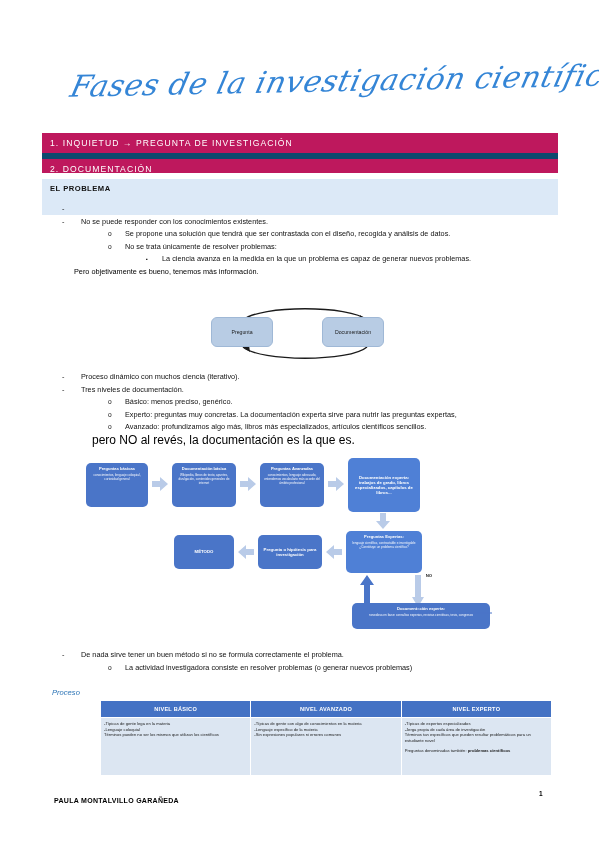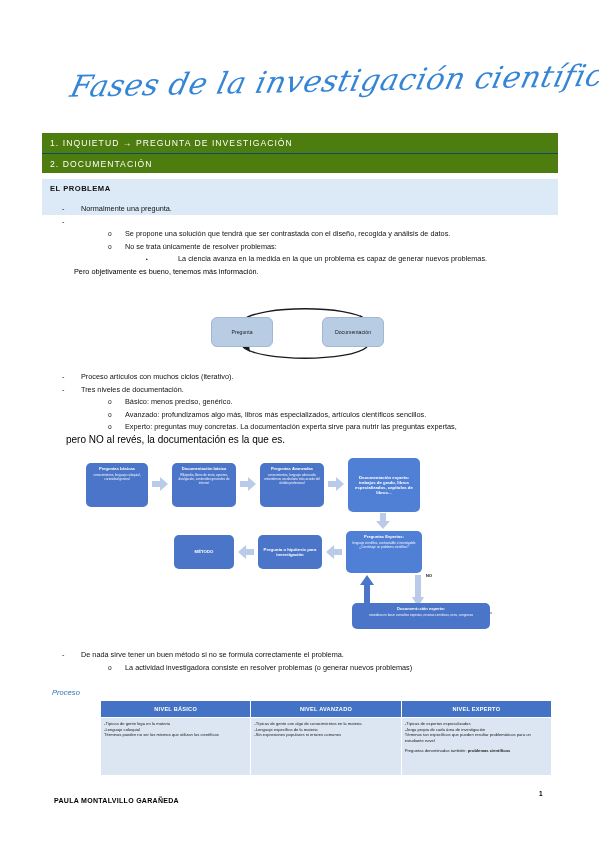--- a/index.html
+++ b/index.html
@@ -32,29 +32,29 @@
     font-size: 30px;
     letter-spacing: .5px;
     transform: skewX(-14deg) rotate(-1.2deg);
     white-space: nowrap;
     opacity: .95;
   }
 
   
   .bar-group { position: absolute; left: 42px; top: 133px; width: 516px; }
   .bar {
-    background: #4d7c0f;
+    background: #be185d;
     color: #ffffff;
     font-size: 8.6px;
     letter-spacing: 1.05px;
     padding: 4.5px 0 4.5px 8px;
     line-height: 11px;
     height: 20px;
   }
-  .bar + .bar { border-top: 1px solid #0c4a6e; }
+  .bar + .bar { border-top: 6px solid #0c4a6e; }
   .subbar {
     background: #dce9f7;
     color: #111;
     font-size: 7.6px;
     font-weight: bold;
     letter-spacing: .5px;
     padding: 5px 0 22px 8px;
     margin-top: 6px;
     height: 36px;
     line-height: 10px;
@@ -70,23 +70,23 @@
   }
   .li .mk {
     flex: 0 0 auto;
     text-align: left;
   }
   .li .tx { flex: 1 1 auto; }
   .lvl1 { padding-left: 62px; }
   .lvl1 .mk { width: 19px; }
   .lvl2 { padding-left: 108px; }
   .lvl2 .mk { width: 17px; font-size: 6.6px; }
-  .lvl3 { padding-left: 146px; gap: 16px; }
+  .lvl3 { padding-left: 146px; }
   .lvl3 .mk { width: 16px; font-size: 5.4px; }
-  .cont2 { padding-left: 66px; font-size: 10px; line-height: 12.6px; }
+  .cont2 { padding-left: 92px; font-size: 12px; line-height: 12.6px; }
   .cont3 { padding-left: 74px; font-size: 7.3px; line-height: 12.6px; }
 
   
   .cycle { position: absolute; left: 205px; top: 303px; width: 200px; height: 62px; }
   .cycle-box {
     position: absolute; top: 14px;
     width: 62px; height: 30px;
     background: #b8cce4;
     border: 1px solid #9fb8d6;
     border-radius: 6px;
@@ -180,24 +180,24 @@
 
   <div class="bar-group">
     <div class="bar">1. INQUIETUD → PREGUNTA DE INVESTIGACIÓN</div>
     <div class="bar">2. DOCUMENTACIÓN</div>
     <div class="subbar">EL PROBLEMA</div>
   </div>
 
   <div class="list" id="list-a" style="top:203px;">
       <div class="li lvl1">
         <span class="mk">-</span>
-        <span class="tx">Normalmente una pregunta.</span>
-      </div>
-      <div class="li lvl1">
-        <span class="mk">-</span>
+      </div>
+      <div class="li lvl1">
+        <span class="mk">-</span>
+        <span class="tx">No se puede responder con los conocimientos existentes.</span>
       </div>
       <div class="li lvl2">
         <span class="mk">o</span>
         <span class="tx">Se propone una solución que tendrá que ser contrastada con el diseño, recogida y análisis de datos.</span>
       </div>
       <div class="li lvl2">
         <span class="mk">o</span>
         <span class="tx">No se trata únicamente de resolver problemas:</span>
       </div>
       <div class="li lvl3">
@@ -214,37 +214,37 @@
       <path d="M162 44 C 145 59, 55 59, 38 44" stroke="#1a1a1a" stroke-width="1.3" fill="none"></path>
       <polygon points="38,44 45,49 44,42" fill="#1a1a1a"></polygon>
     </svg>
     <div class="cycle-box left">Pregunta</div>
     <div class="cycle-box right">Documentación</div>
   </div>
 
   <div class="list" id="list-b" style="top:371px;">
       <div class="li lvl1">
         <span class="mk">-</span>
-        <span class="tx">Proceso artículos con muchos ciclos (iterativo).</span>
+        <span class="tx">Proceso dinámico con muchos ciencia (iterativo).</span>
       </div>
       <div class="li lvl1">
         <span class="mk">-</span>
         <span class="tx">Tres niveles de documentación.</span>
       </div>
       <div class="li lvl2">
         <span class="mk">o</span>
         <span class="tx">Básico: menos preciso, genérico.</span>
       </div>
       <div class="li lvl2">
         <span class="mk">o</span>
+        <span class="tx">Experto: preguntas muy concretas. La documentación experta sirve para nutrir las preguntas expertas,</span>
+      </div>
+      <div class="li lvl2">
+        <span class="mk">o</span>
         <span class="tx">Avanzado: profundizamos algo más, libros más especializados, artículos científicos sencillos.</span>
-      </div>
-      <div class="li lvl2">
-        <span class="mk">o</span>
-        <span class="tx">Experto: preguntas muy concretas. La documentación experta sirve para nutrir las preguntas expertas,</span>
       </div>
       <div class="cont2">pero NO al revés, la documentación es la que es.</div>
     </div>
 
   <div class="flow">
 
     <div class="fbox" style="left:46px; top:8px; width:62px; height:44px;">
       <span class="ft">Preguntas básicas</span>
       <span class="fb">conocimientos, lenguaje coloquial, curiosidad general</span>
     </div>

